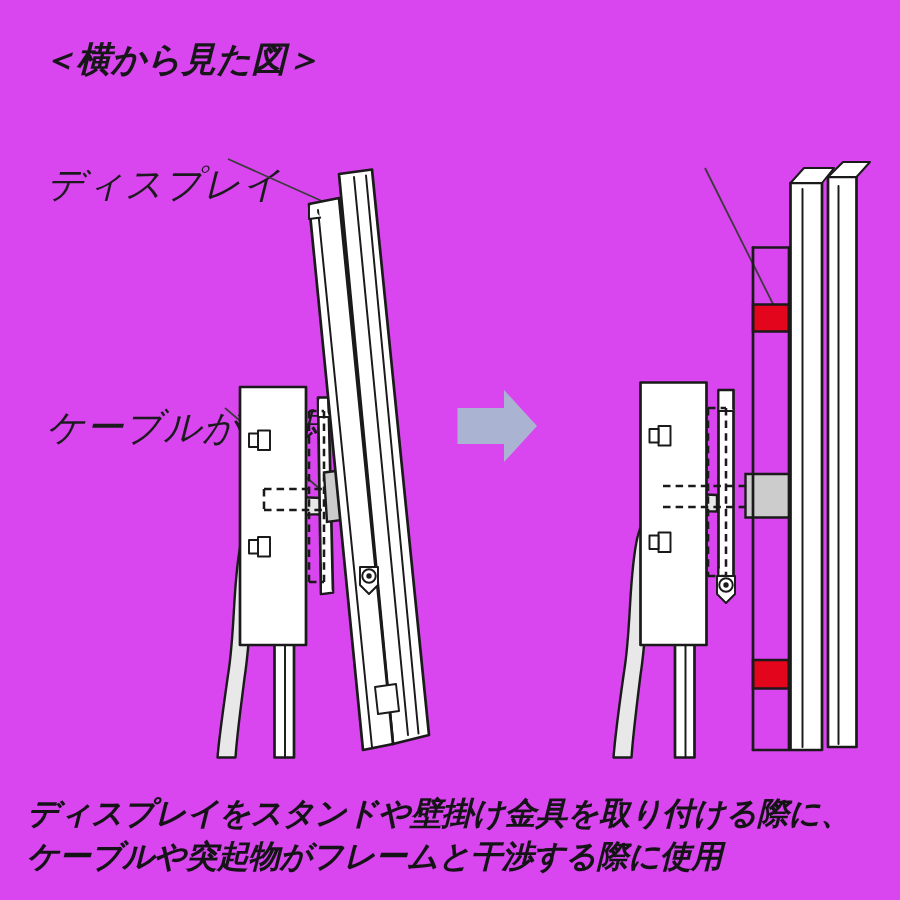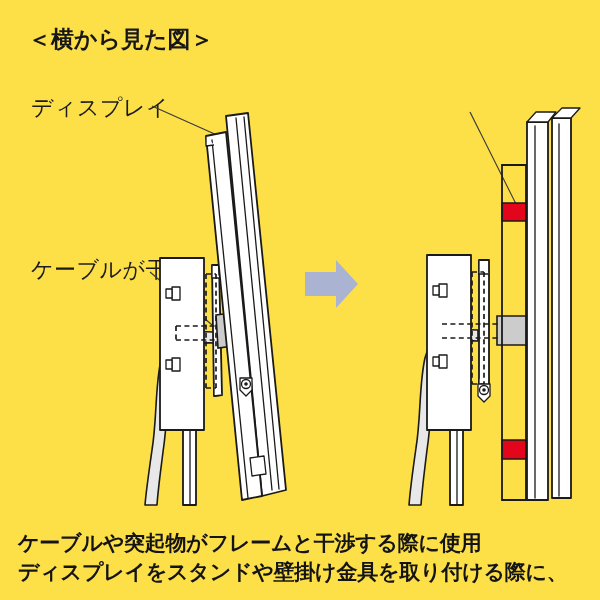--- a/index.html
+++ b/index.html
@@ -12,38 +12,40 @@
     height: 600px;
     position: relative;
     font-family: "Liberation Sans", "DejaVu Sans", sans-serif;
     overflow: hidden;
   }
   #page {
     position: absolute;
     left: 0; top: 0;
     width: 600px;
     height: 600px;
-    background: #fde047;
+    background: #d946ef;
+    font-style: italic;
   }
   .title {
     position: absolute;
     left: 28px;
     top: 24px;
     font-size: 23px;
     font-weight: bold;
     color: #17171a;
     letter-spacing: 0px;
     white-space: nowrap;
   }
   .label {
     position: absolute;
-    font-size: 22px;
+    font-size: 25px;
     color: #1b1b1e;
     white-space: nowrap;
     letter-spacing: 0.5px;
+    margin-top: 13px;
   }
   #label-display { left: 31px; top: 93px; }
   #label-cable   { left: 31px; top: 255px; }
   #label-spacer  { left: 359px; top: 93px; }
 
   .caption {
     position: absolute;
     left: 18px;
     top: 528px;
     width: 575px;
@@ -236,17 +238,17 @@
 
       <g>
         <path class="fillwT" d="M478 384 L490 384 L490 396 L484 402 L478 396 Z"></path>
         <circle class="fillwT" cx="484" cy="390" r="4.5"></circle>
         <circle cx="484" cy="390" r="1.8" fill="#1a1a1a"></circle>
       </g>
     </g>
   </svg>
 
   <div class="caption">
+    <span class="caption-line">ディスプレイをスタンドや壁掛け金具を取り付ける際に、</span>
     <span class="caption-line">ケーブルや突起物がフレームと干渉する際に使用</span>
-    <span class="caption-line">ディスプレイをスタンドや壁掛け金具を取り付ける際に、</span>
   </div>
 
 </div>
 
 </body></html>

